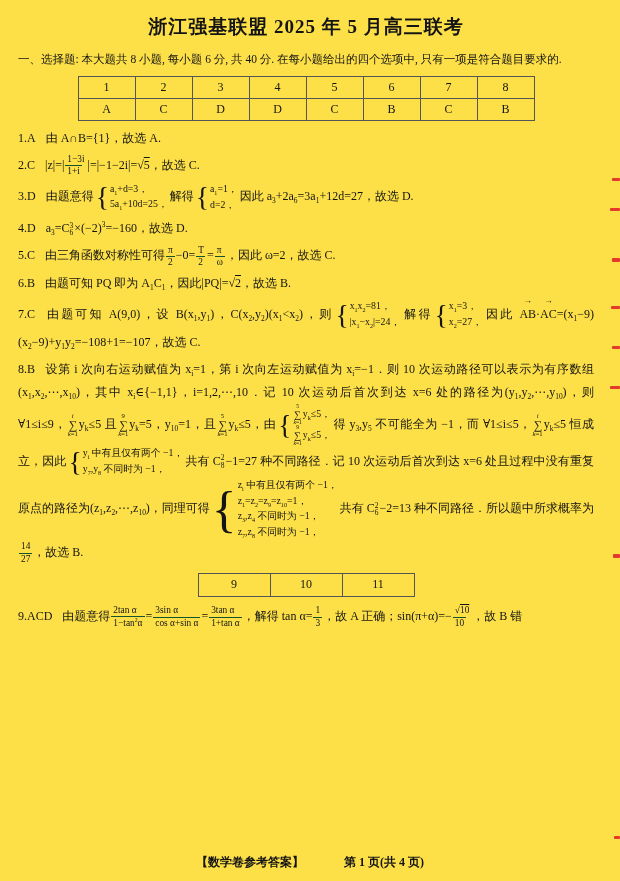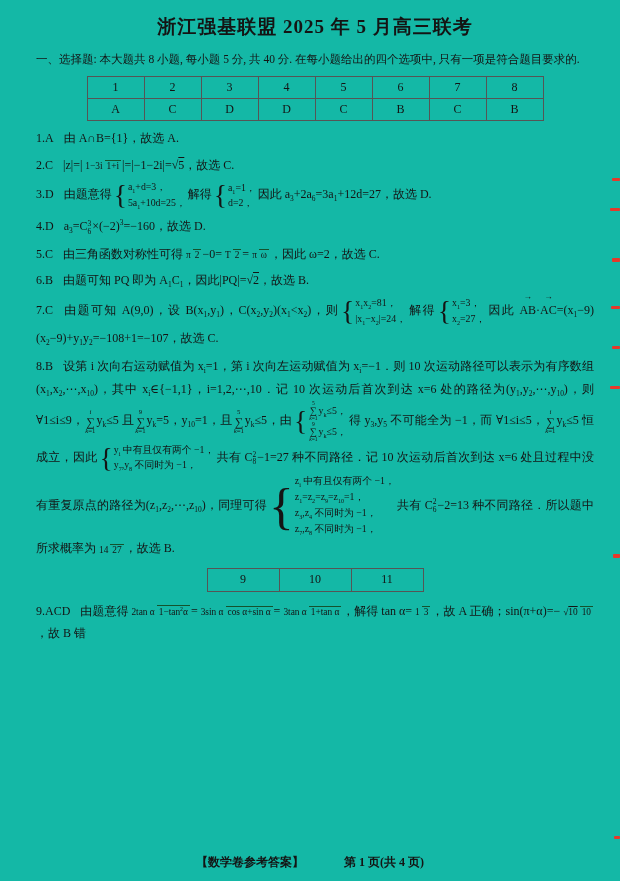--- a/index.html
+++ b/index.html
@@ -2,32 +2,32 @@
 <html><head>
 <meta charset="utf-8">
 <style>
   *{margin:0;padding:0;box-sizing:border-box}
   html,body{background:#ffffff}
   body{
     width:620px;height:881px;position:relative;overflow:hidden;
     font-family:"Liberation Serif","DejaVu Serif",serif;
     color:#141414;font-size:12px;
   }
-  .page{position:absolute;inset:0;padding:12px 26px 8px 36px;background:#14b8a6}
+  .page{position:absolute;inset:0;padding:12px 26px 8px 18px;background:#fde047}
   h1{font-size:19px;font-weight:700;text-align:center;letter-spacing:1px;margin-top:2px}
   h2{font-size:26px;font-weight:700;text-align:center;letter-spacing:4px;margin-top:3px}
   .instr{font-size:11.5px;line-height:1.6;margin-top:10px;padding-left:13px;text-indent:-13px}
   table.anst{border-collapse:collapse;margin:8px auto 6px auto}
   table.anst td{border:1px solid #555;text-align:center;font-size:12px;vertical-align:middle}
   table.t1 td{width:57px;height:22px}
   table.t2 td{width:72px;height:23px}
   .item{line-height:1.85;margin-top:4px;text-align:justify}
   .item .lbl{margin-right:10px;white-space:nowrap}
   
-  .fr{display:inline-flex;align-items:flex-end;vertical-align:middle;
+  .fr{display:inline-flex;flex-direction:column;align-items:flex-start;vertical-align:middle;
       font-size:0.78em;line-height:1.2;text-align:center;margin:0 1px}
   .fr>span:last-child{border-top:1px solid #14532d;padding:0 2px}
   .fr>span:first-child{padding:0 2px}
   
   .cs{display:inline-flex;align-items:center;vertical-align:middle;margin:0 2px}
   .cs::before{content:"{";font-size:2.3em;font-weight:400;line-height:0.9;margin-right:1px}
   .cs.big::before{font-size:4.3em}
   .cl{display:inline-flex;flex-direction:column;font-size:0.82em;line-height:1.45;text-align:left}
   
   .sm{display:inline-flex;flex-direction:column;align-items:center;vertical-align:middle;margin:0 1px}
@@ -47,21 +47,21 @@
       gap:40px;font-weight:700;font-size:12px}
   .mark{position:absolute;right:0;background:#e5392b;border-radius:1px}
 </style>
 </head>
 <body>
 
 <div class="page">
 
   <h1>浙江强基联盟 2025 年 5 月高三联考</h1>
 
-  <p class="instr">一、选择题: 本大题共 8 小题, 每小题 5 分, 共 40 分. 在每小题给出的四个选项中, 只有一项是符合题目要求的.</p>
+  <p class="instr">一、选择题: 本大题共 8 小题, 每小题 6 分, 共 40 分. 在每小题给出的四个选项中, 只有一项是符合题目要求的.</p>
 
   <table class="anst t1">
     <tbody>
       <tr>
         <td>1</td>
         <td>2</td>
         <td>3</td>
         <td>4</td>
         <td>5</td>
         <td>6</td>

